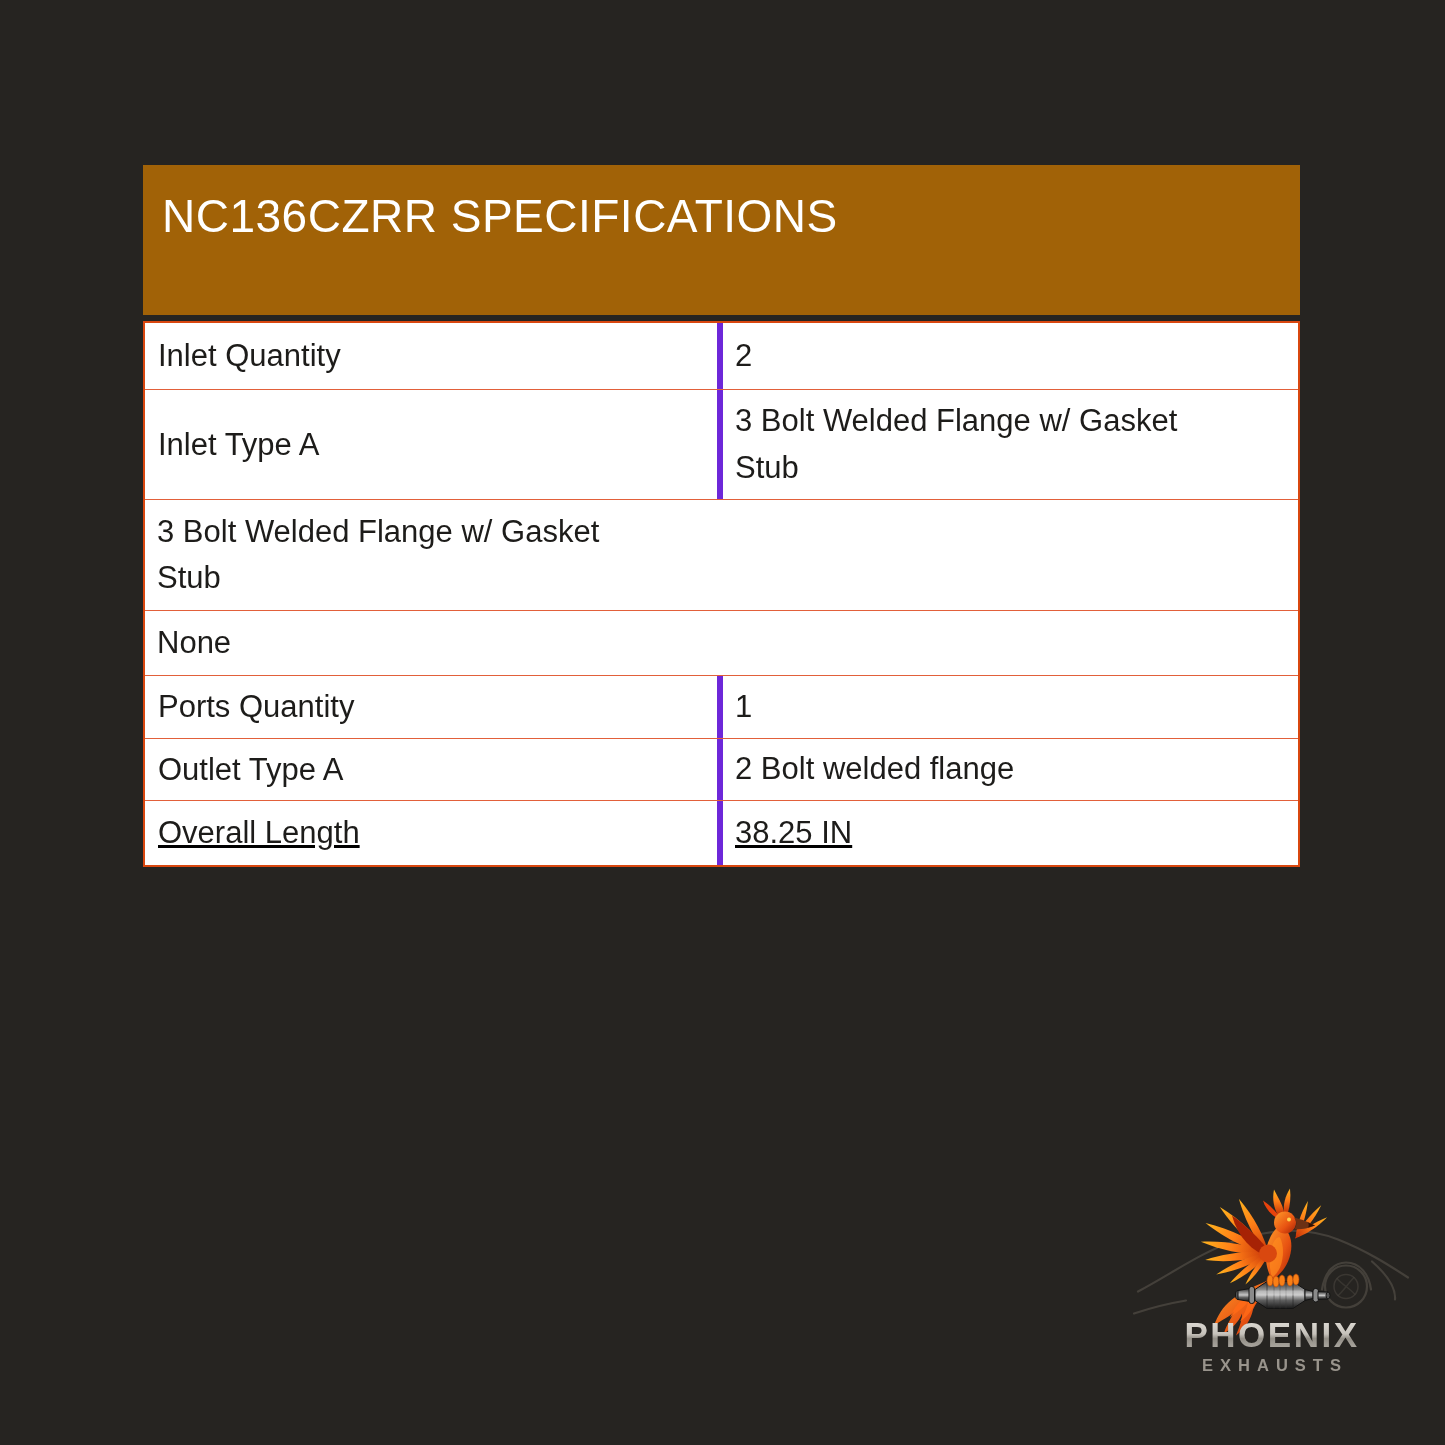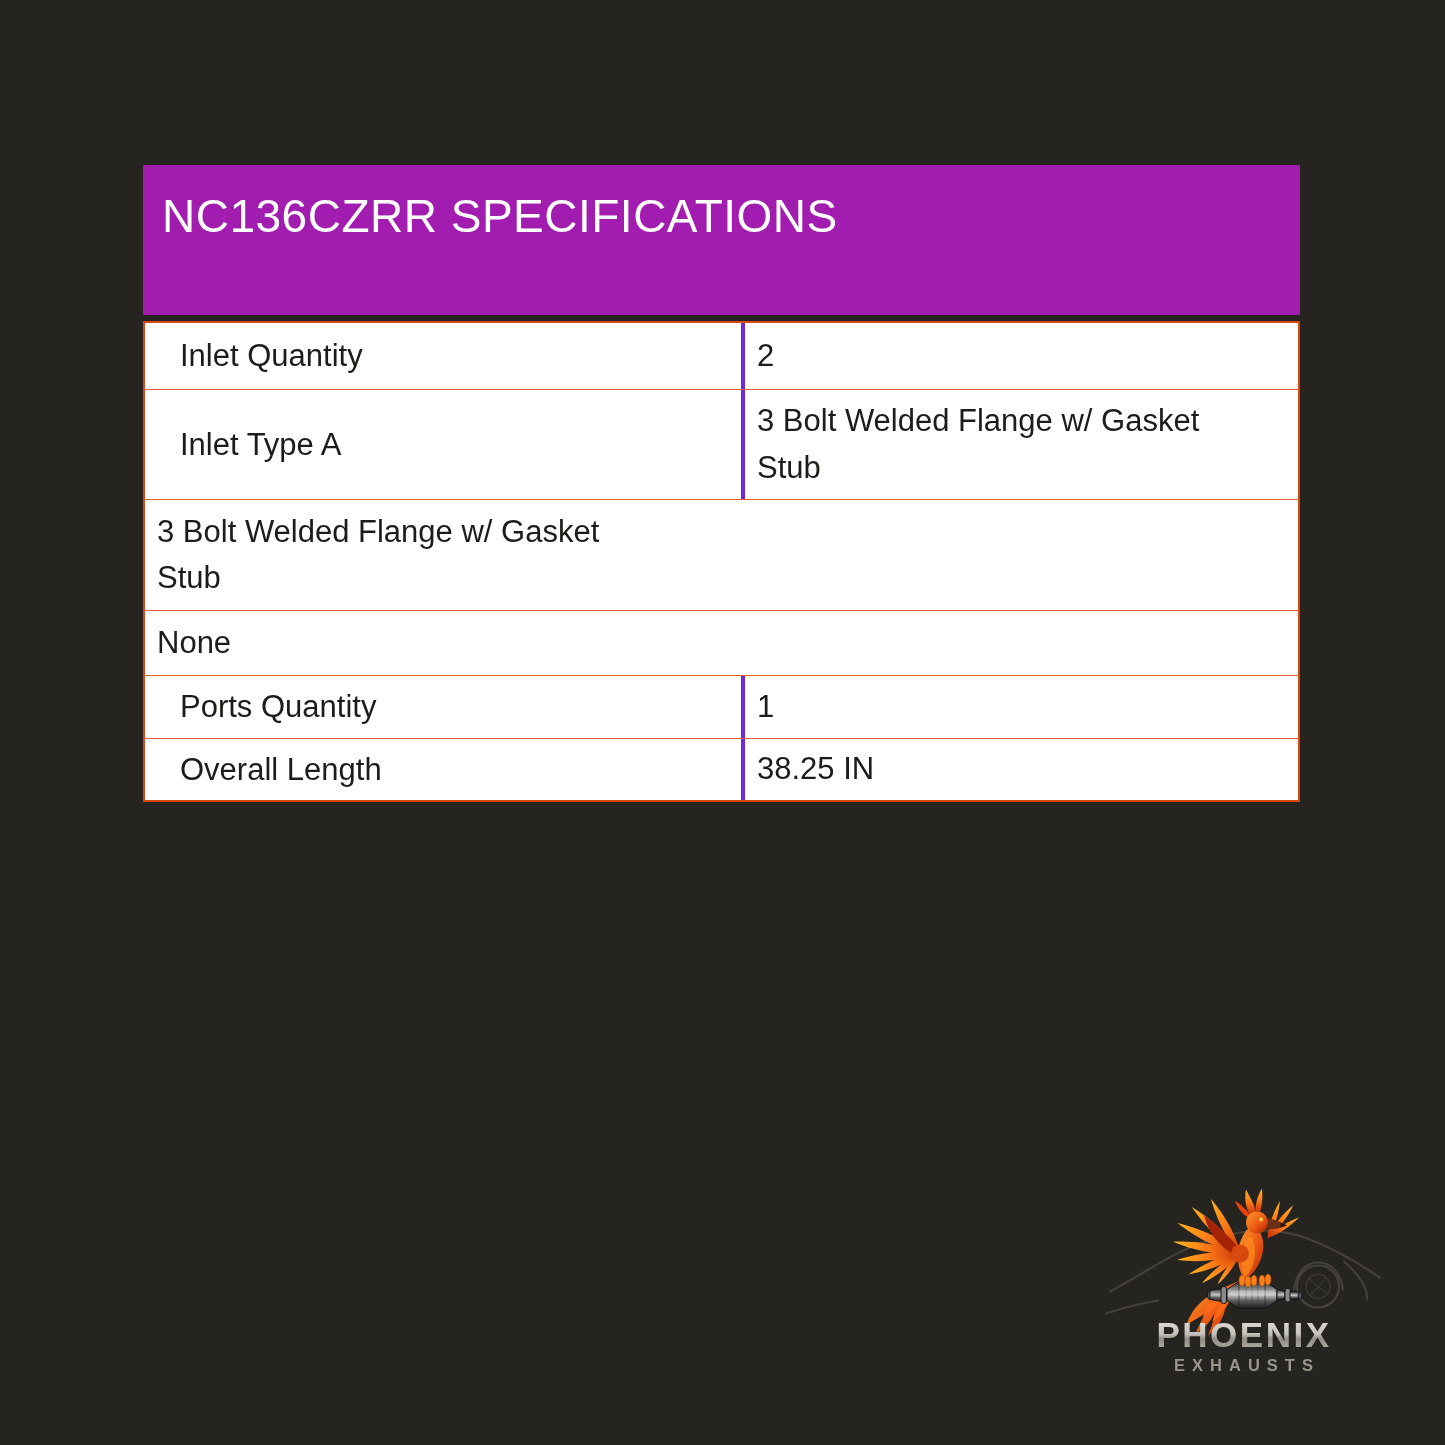--- a/index.html
+++ b/index.html
@@ -12,21 +12,21 @@
     position:relative;
     width:1445px; height:1445px;
     background:#262421;
     overflow:hidden;
   }
 
   
   .spec-header {
     position:absolute; left:143px; top:165px;
     width:1157px; height:150px;
-    background:#a21caf;
+    background:#a16207;
     box-sizing:border-box;
     padding:25px 12px 0 19px;
   }
   .spec-title {
     font-size:46px; line-height:1.15;
     font-weight:500;
     color:#FFFFFF;
     letter-spacing:0.5px;
   }
   .spec-subtitle {
@@ -53,34 +53,33 @@
   .spec-row:nth-child(5){ height:62px; }
   .spec-row:nth-child(6){ height:61px; }
   .spec-row:nth-child(7){ height:64px;text-decoration:underline; }
   .cell {
     display:flex; align-items:center;
     box-sizing:border-box;
     font-size:31px; color:#1D1C1A;
   }
   .cell.label {
     width:578px;
-    border-right:4px solid #6d28d9;
+    border-right:6px solid #6d28d9;
     padding:0 10px 0 13px;
-    margin-left:22px;
   }
   .cell.value {
     flex:1;
     padding:0 12px 0 12px;
     white-space:pre-line;
     line-height:1.5;
   }
 
   
   .brand-logo {
-    position:absolute; left:1104px; top:1183px;
+    position:absolute; left:1132px; top:1183px;
     width:280px; height:205px;
     margin:0;
   }
   .brand-logo svg { display:block; width:100%; height:100%; }
 </style>
 </head>
 <body>
 
 <div class="canvas">
 
@@ -101,20 +100,24 @@
     <div class="spec-row">
       <div class="cell value">3 Bolt Welded Flange w/ Gasket
 Stub</div>
     </div>
     <div class="spec-row">
       <div class="cell value">None</div>
     </div>
     <div class="spec-row">
       <div class="cell label">Ports Quantity</div>
       <div class="cell value">1</div>
+    </div>
+    <div class="spec-row">
+      <div class="cell label">Outlet Type A</div>
+      <div class="cell value">2 Bolt welded flange</div>
     </div>
     <div class="spec-row">
       <div class="cell label">Overall Length</div>
       <div class="cell value">38.25 IN</div>
     </div>
   </section>
 
   <figure class="brand-logo">
     <svg viewBox="0 0 280 200" xmlns="http://www.w3.org/2000/svg">
       <defs>

